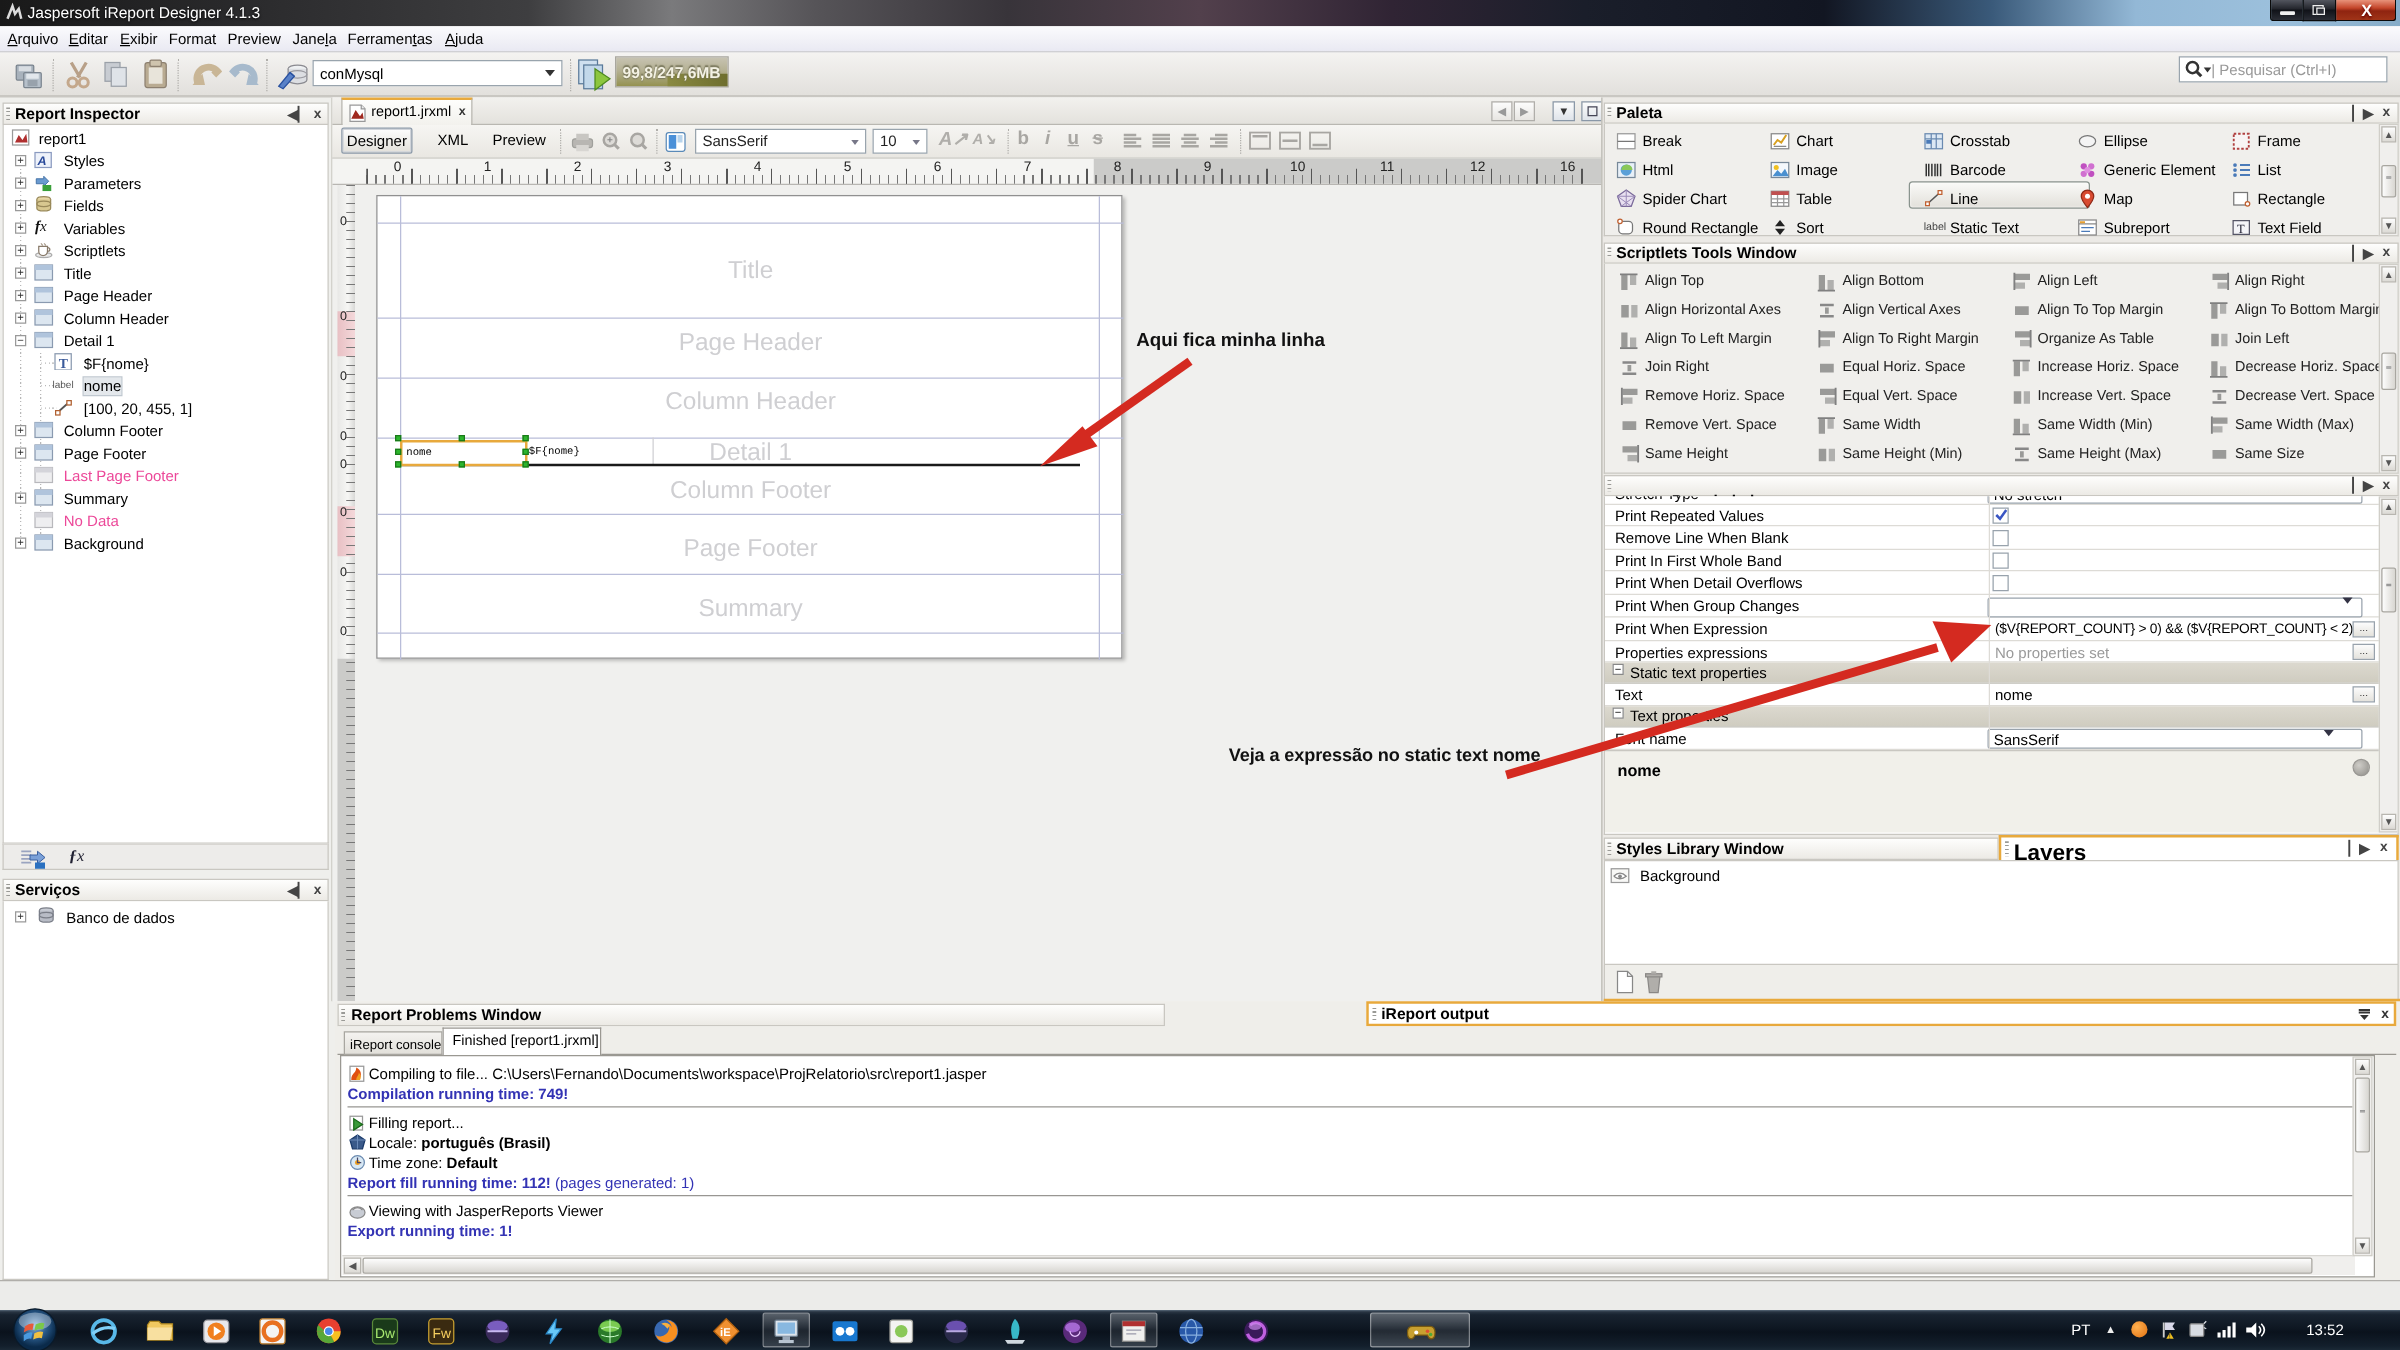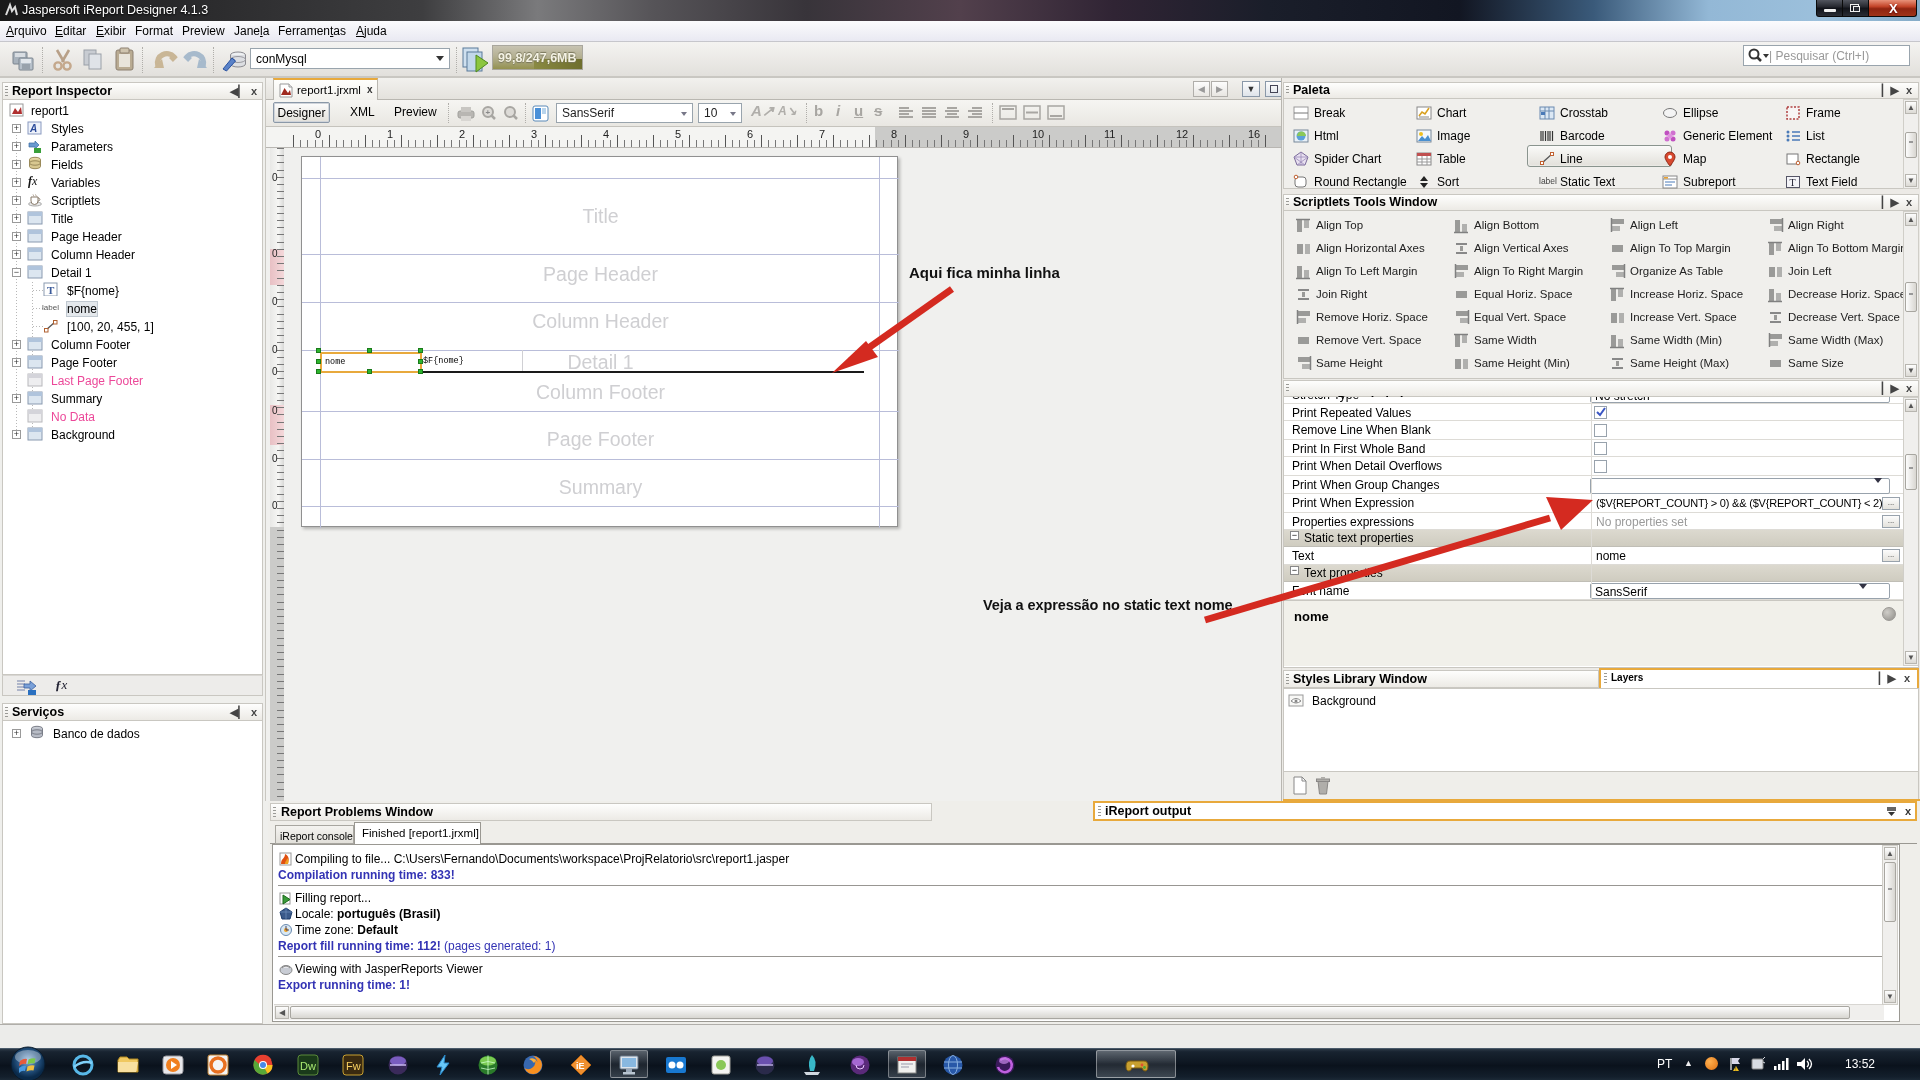--- a/index.html
+++ b/index.html
@@ -1006,21 +1006,21 @@
       <div class="sbbtn" style="bottom:1px">▼</div>
     </div>
   </div>
 
   <div class="phead" style="left:1px;top:592px;width:316px;height:18px">
     <div class="grip"></div>
       <span style="position:absolute;left:9px;top:1px">Styles Library Window</span>
   </div>
   <div class="abs" style="left:317px;top:590px;width:320px;height:20px;background:#fff;border:2px solid #e8a93c;border-bottom:none">
     <div class="abs" style="left:3px;top:3px;bottom:3px;width:3px;background:repeating-linear-gradient(#9a9a96 0 1px,transparent 1px 3px)"></div>
-    <span class="abs b" style="left:10px;top:2px;font-size:10px">Layers</span>
+    <span class="abs b" style="left:10px;top:2px;font-size:18px">Layers</span>
     <span class="hx" style="left:278px;top:2px;position:absolute;font-size:11px;color:#444;font-weight:bold">▏▶</span>
       <span class="abs b" style="left:303px;top:2px;font-size:11px;color:#444">x</span>
   </div>
   <div class="abs" style="left:1px;top:610px;width:636px;height:84px;background:#fff;border:1px solid #c9c7c1">
     <div class="trow" style="left:4px;top:3px">
         <svg class="ticon" style="left:0;top:1px" width="17" height="14">
           <rect x="1" y="2" width="14" height="11" fill="#f8f8f6" stroke="#999"></rect>
           <path d="M3 8 q5 -5 10 0 q-5 4 -10 0" fill="#fff" stroke="#888"></path>
           <circle cx="8" cy="8" r="1.5" fill="#888"></circle>
         </svg>
@@ -1071,21 +1071,21 @@
     </div>
 
   <div class="abs" style="left:4px;top:43px;width:1628px;height:178px;background:#fff;border:1px solid #9a9892;font-size:12px;color:#000">
 
     <svg class="abs" style="left:6px;top:7px" width="14" height="14">
         <rect x="1" y="1" width="11" height="12" fill="#fff" stroke="#999"></rect>
         <path d="M2 12 C2 6 6 7 6 2 C10 4 11 8 8 12 z" fill="#e05010"></path>
         <path d="M6 12 C6 9 8 9 8 6 C10 8 10 10 9 12 z" fill="#f0a020"></path>
       </svg>
     <span class="abs" style="left:22px;top:7px">Compiling to file... C:\Users\Fernando\Documents\workspace\ProjRelatorio\src\report1.jasper</span>
-    <span class="abs b" style="left:5px;top:23px;color:#3333b4">Compilation running time: 833!</span>
+    <span class="abs b" style="left:5px;top:23px;color:#3333b4">Compilation running time: 749!</span>
     <div class="abs" style="left:5px;top:40px;width:1609px;height:1px;background:#989692"></div>
 
     <svg class="abs" style="left:6px;top:46px" width="14" height="14">
         <rect x="1" y="2" width="10" height="11" fill="#fff" stroke="#999"></rect>
         <path d="M4 4 L11 8.5 L4 13 z" fill="#3a9a3a" stroke="#1a6a1a"></path>
       </svg>
     <span class="abs" style="left:22px;top:46px">Filling report...</span>
     <svg class="abs" style="left:6px;top:62px" width="14" height="14">
         <polygon points="7,1 13,5 11,12 3,12 1,5" fill="#3a5a8a" stroke="#1a3a6a"></polygon>
         <path d="M7 1 L7 12 M1 5 h12" stroke="#6a8ab8" stroke-width="0.8"></path>

